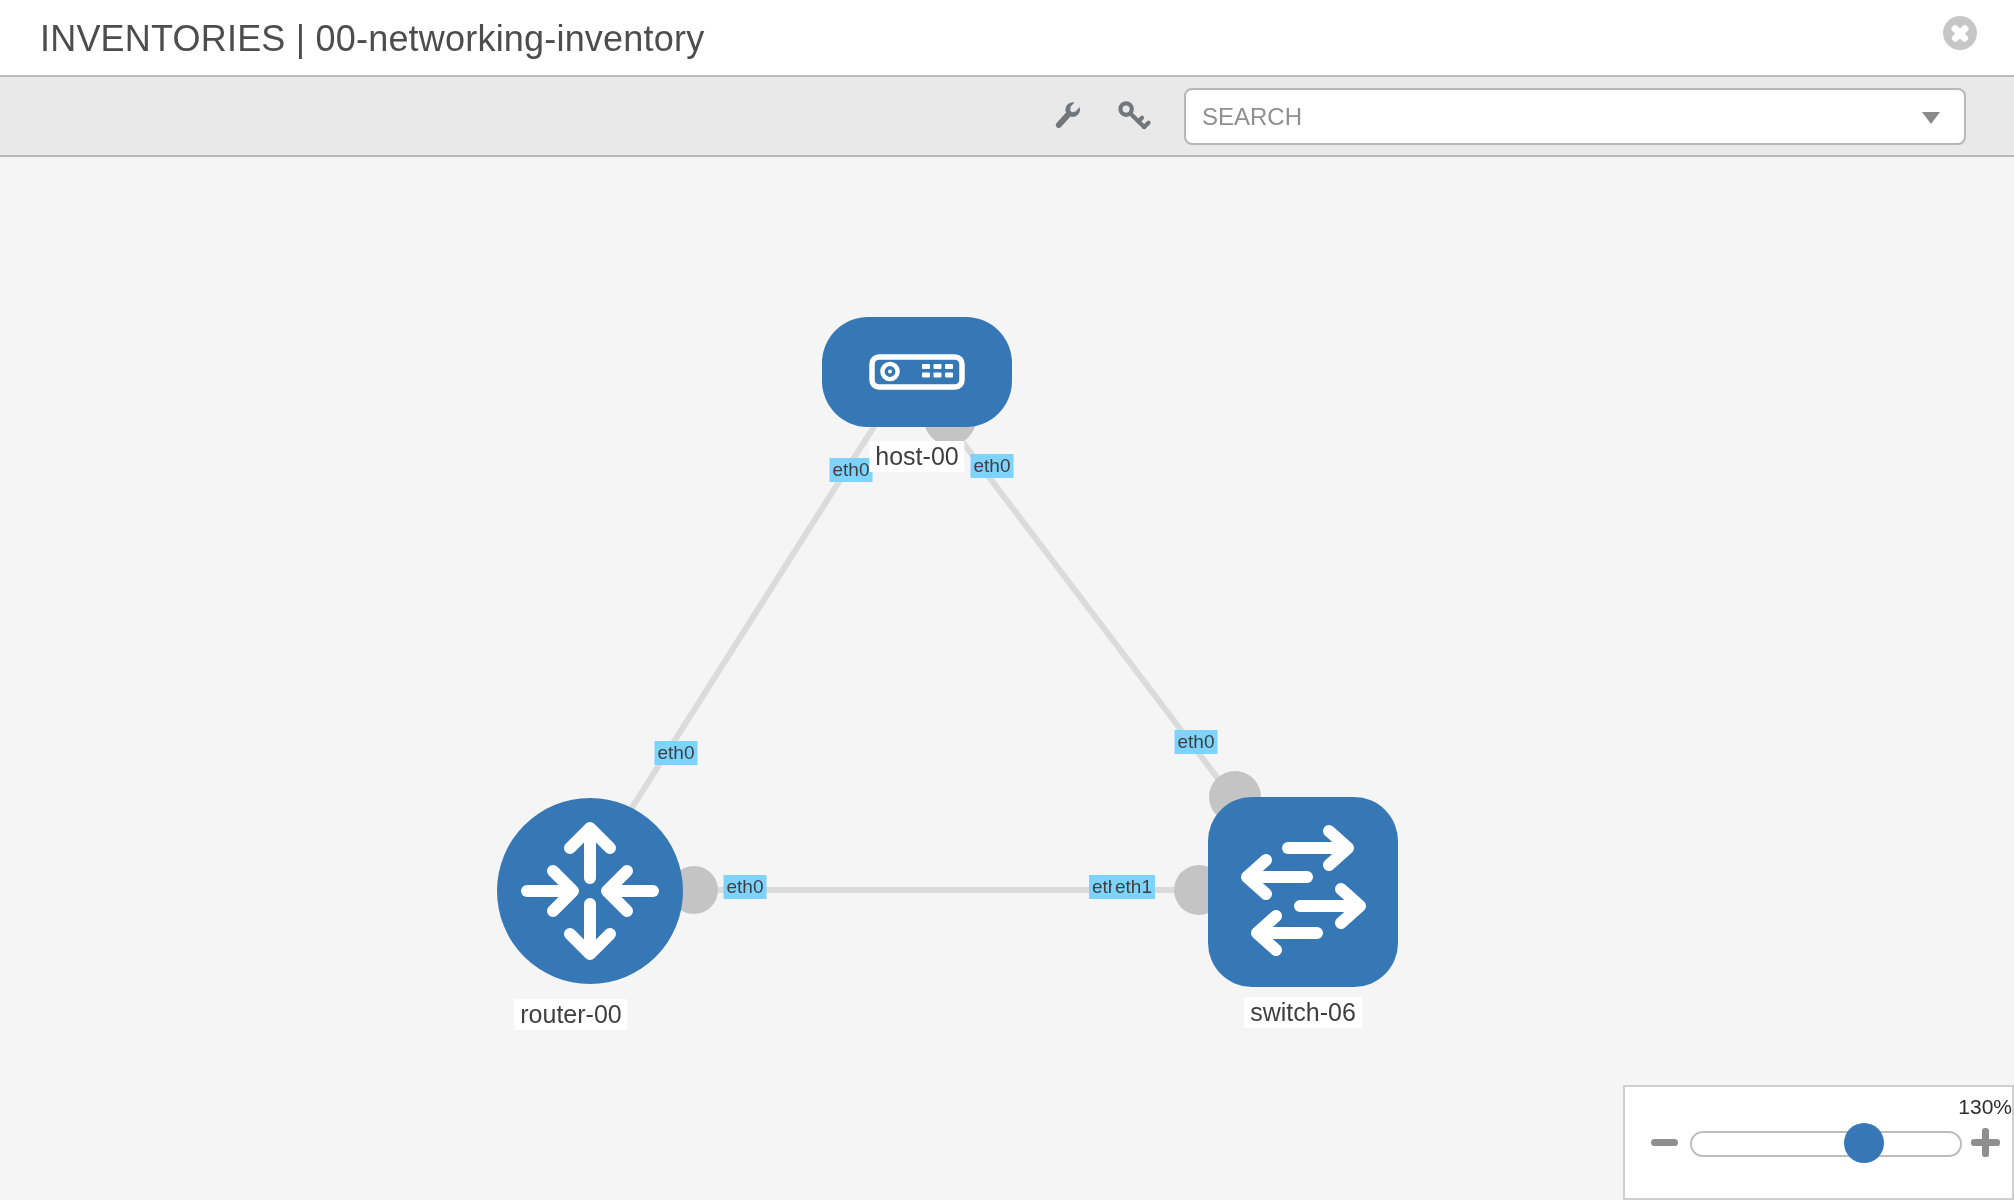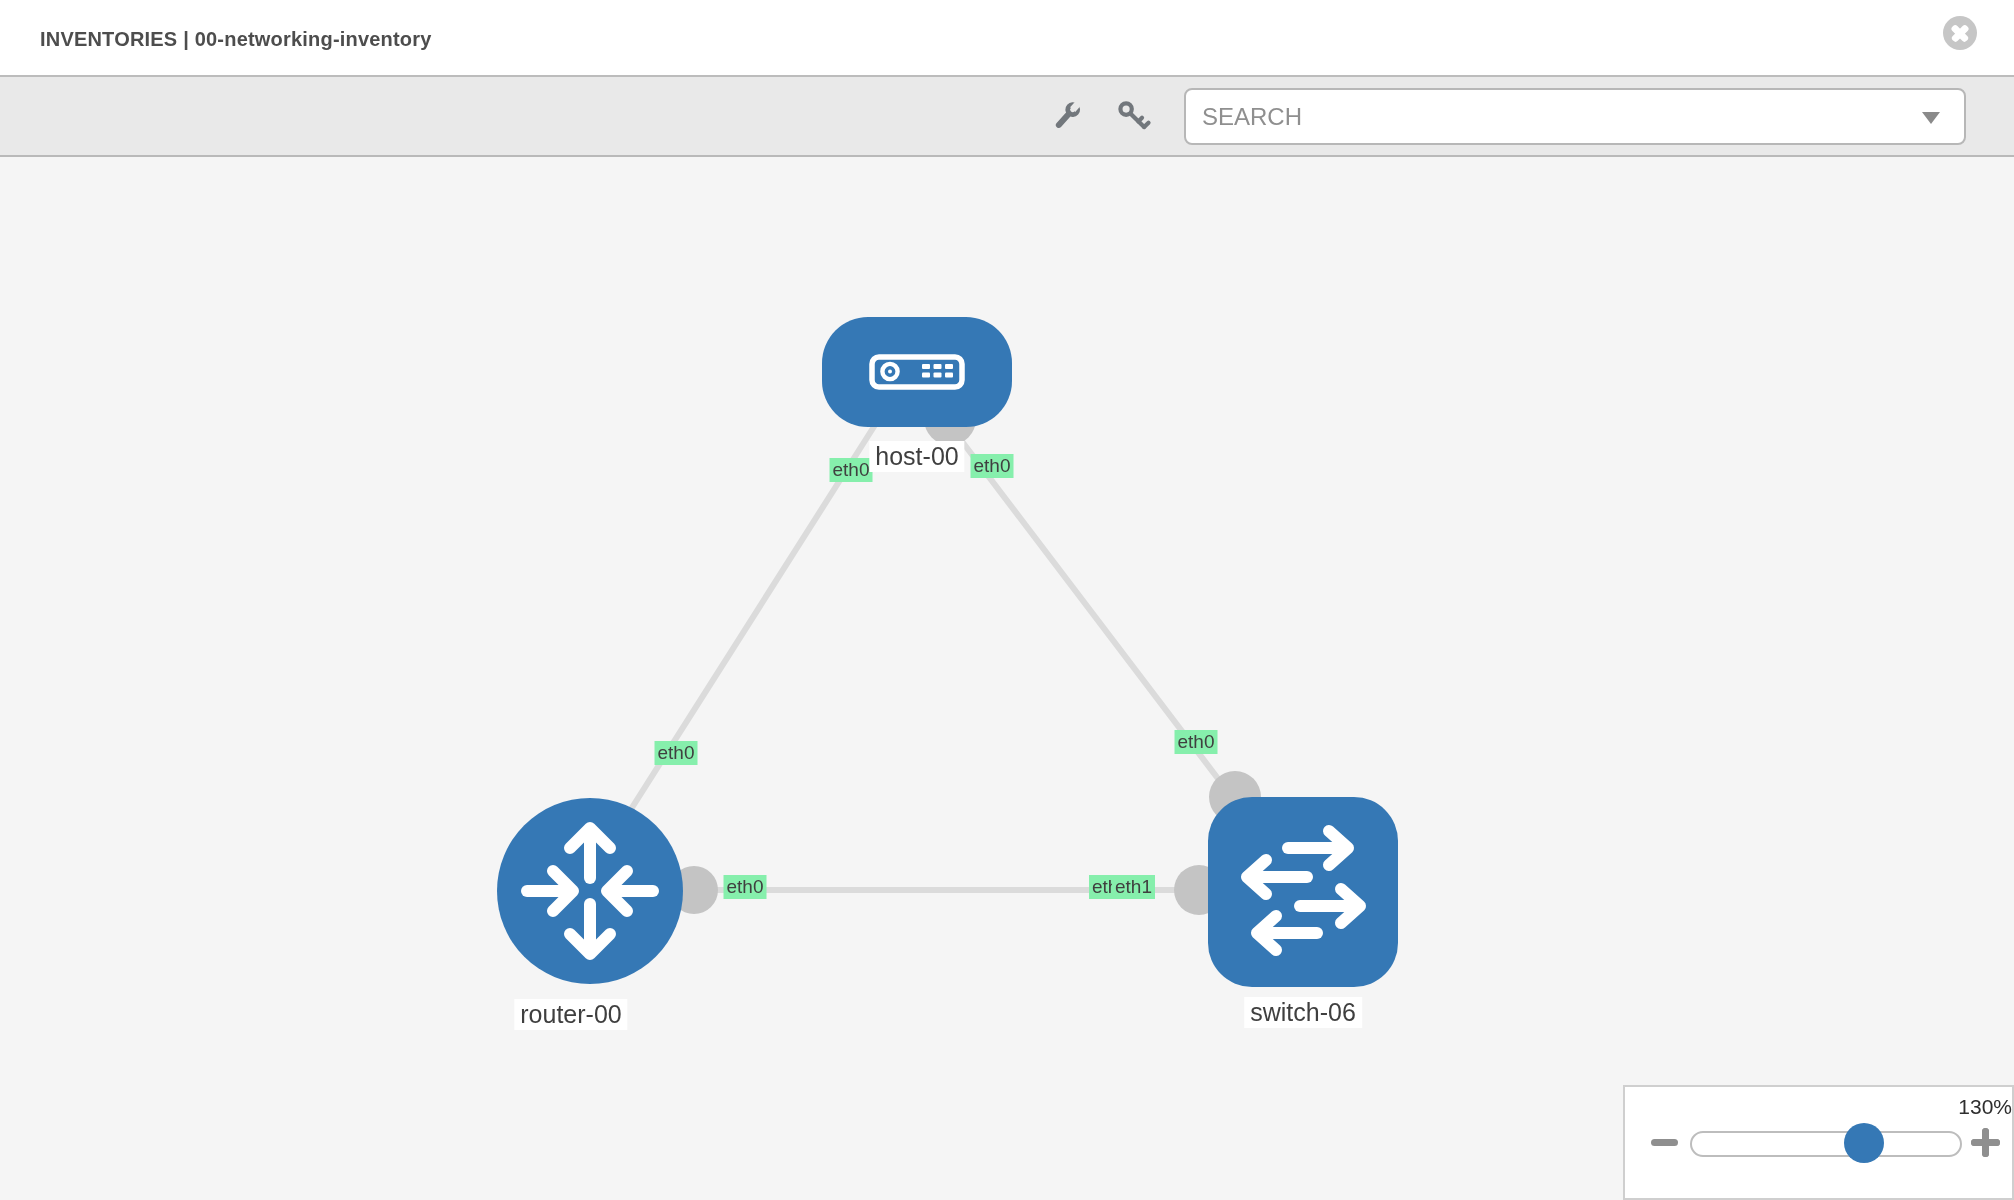--- a/index.html
+++ b/index.html
@@ -10,21 +10,21 @@
     position: relative;
   }
 
   
   .header {
     position: absolute; left: 0; top: 0; width: 2014px; height: 75px;
     background: #ffffff;
   }
   .page-title {
     position: absolute; left: 40px; top: 0; height: 75px; line-height: 78px;
-    font-size: 20px; font-weight: bold; color: #4d4d4d; letter-spacing: 0.2px;
+    font-size: 36px; font-weight: normal; color: #4d4d4d; letter-spacing: 0.2px;
   }
   .close-btn {
     position: absolute; left: 1943px; top: 16px; width: 34px; height: 34px;
     border-radius: 50%; background: #c6c6c6; cursor: pointer;
   }
   .close-btn .bar {
     position: absolute; left: 7px; top: 14px; width: 20px; height: 6.5px;
     background: #ffffff; border-radius: 3px;
   }
   .close-btn .bar.a { transform: rotate(45deg); }
@@ -75,21 +75,21 @@
   .node-router { left: 497px;  top: 641px; width: 186px; height: 186px; border-radius: 50%; }
   .node-switch { left: 1208px; top: 640px; width: 190px; height: 190px; border-radius: 44px; }
 
   .nlabel {
     position: absolute; z-index: 3; transform: translateX(-50%);
     background: #ffffff; color: #3f3f3f; font-size: 25px;
     line-height: 31px; padding: 0 6px; white-space: nowrap;
   }
   .plabel {
     position: absolute; z-index: 2;
-    background: #86efac; color: #3f3f3f; font-size: 19px;
+    background: #7dd3fc; color: #3f3f3f; font-size: 19px;
     line-height: 24px; padding: 0 3px; white-space: nowrap;
   }
   .plabel.centered { transform: translateX(-50%); }
   .plabel.front { z-index: 3; }
 
   
   .zoom-panel {
     position: absolute; left: 1623px; top: 928px; width: 391px; height: 115px;
     background: #ffffff; border: 2px solid #cfcfcf; z-index: 10;
   }

